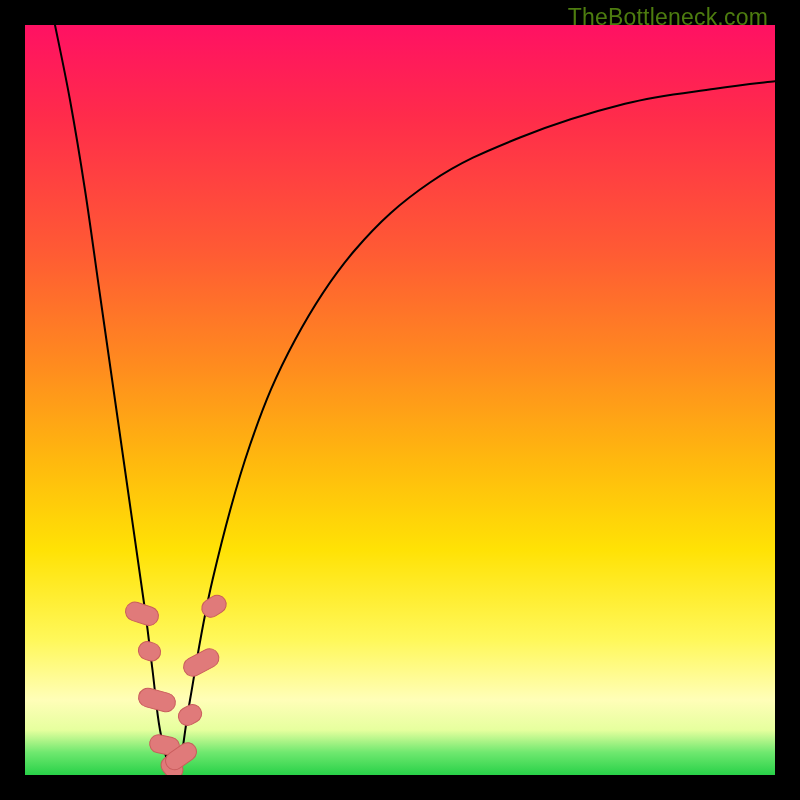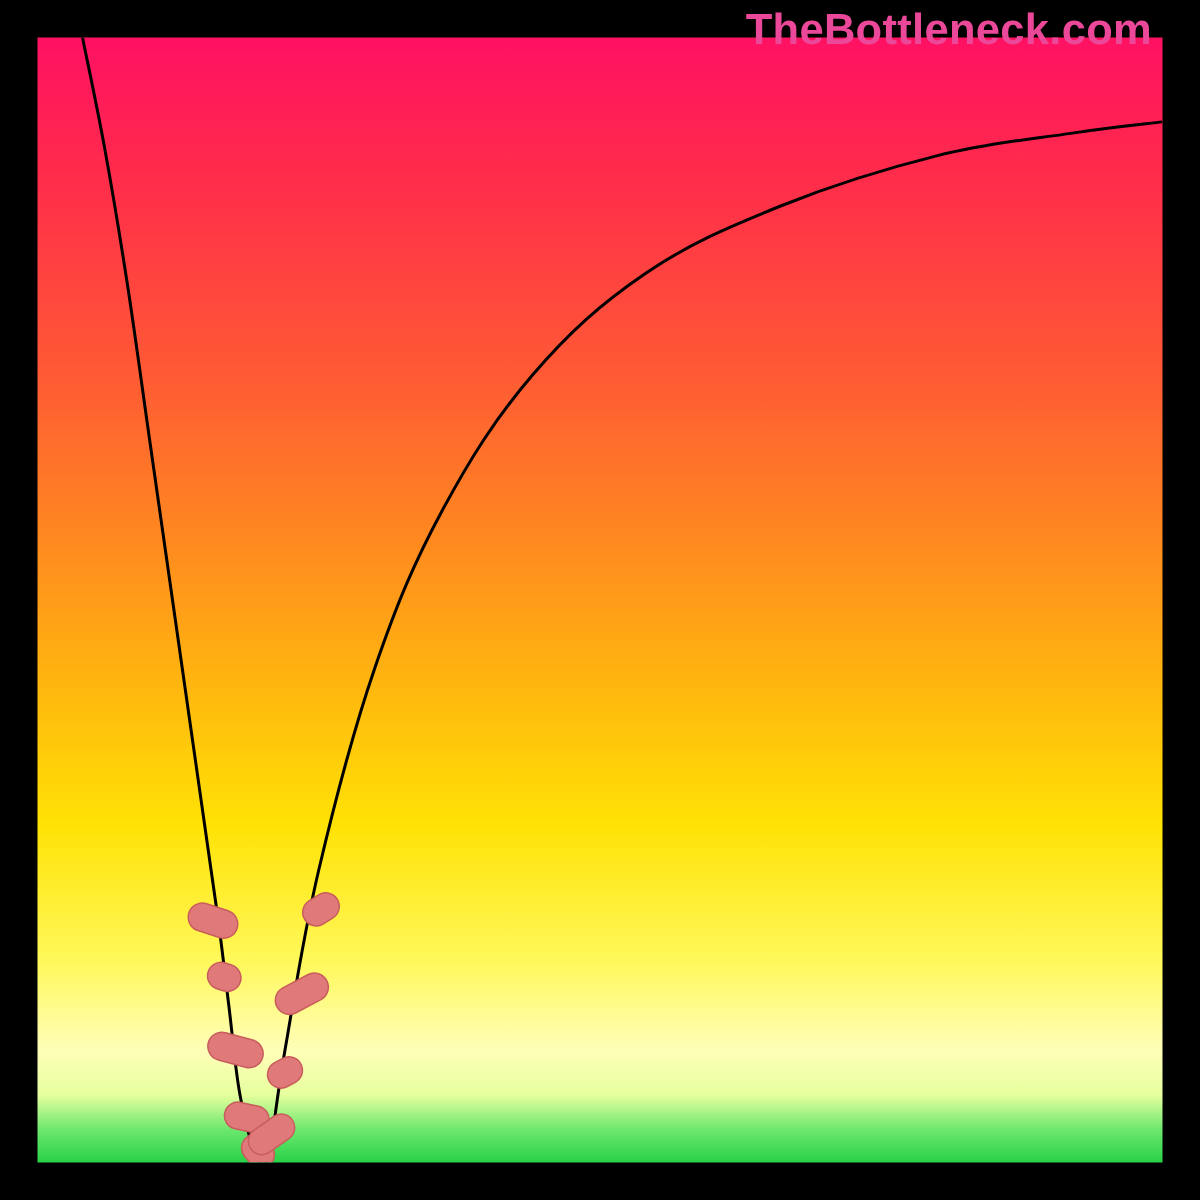--- a/index.html
+++ b/index.html
@@ -36,24 +36,24 @@
       #e6ff9e 94%,
       #6fe86f 97%,
       #28d148 100%
     );
     overflow: hidden;
   }
   .watermark {
     position: absolute;
     top: 4px;
     right: 32px;
-    color: #ec4899;
-    font-size: 29px;
+    color: #4d7c0f;
+    font-size: 23px;
     letter-spacing: 0.2px;
-    font-weight: 700;
+    font-weight: 400;
     user-select: none;
     pointer-events: none;
   }
   svg {
     position: absolute;
     left: 0;
     top: 0;
   }
 </style>
 </head>

